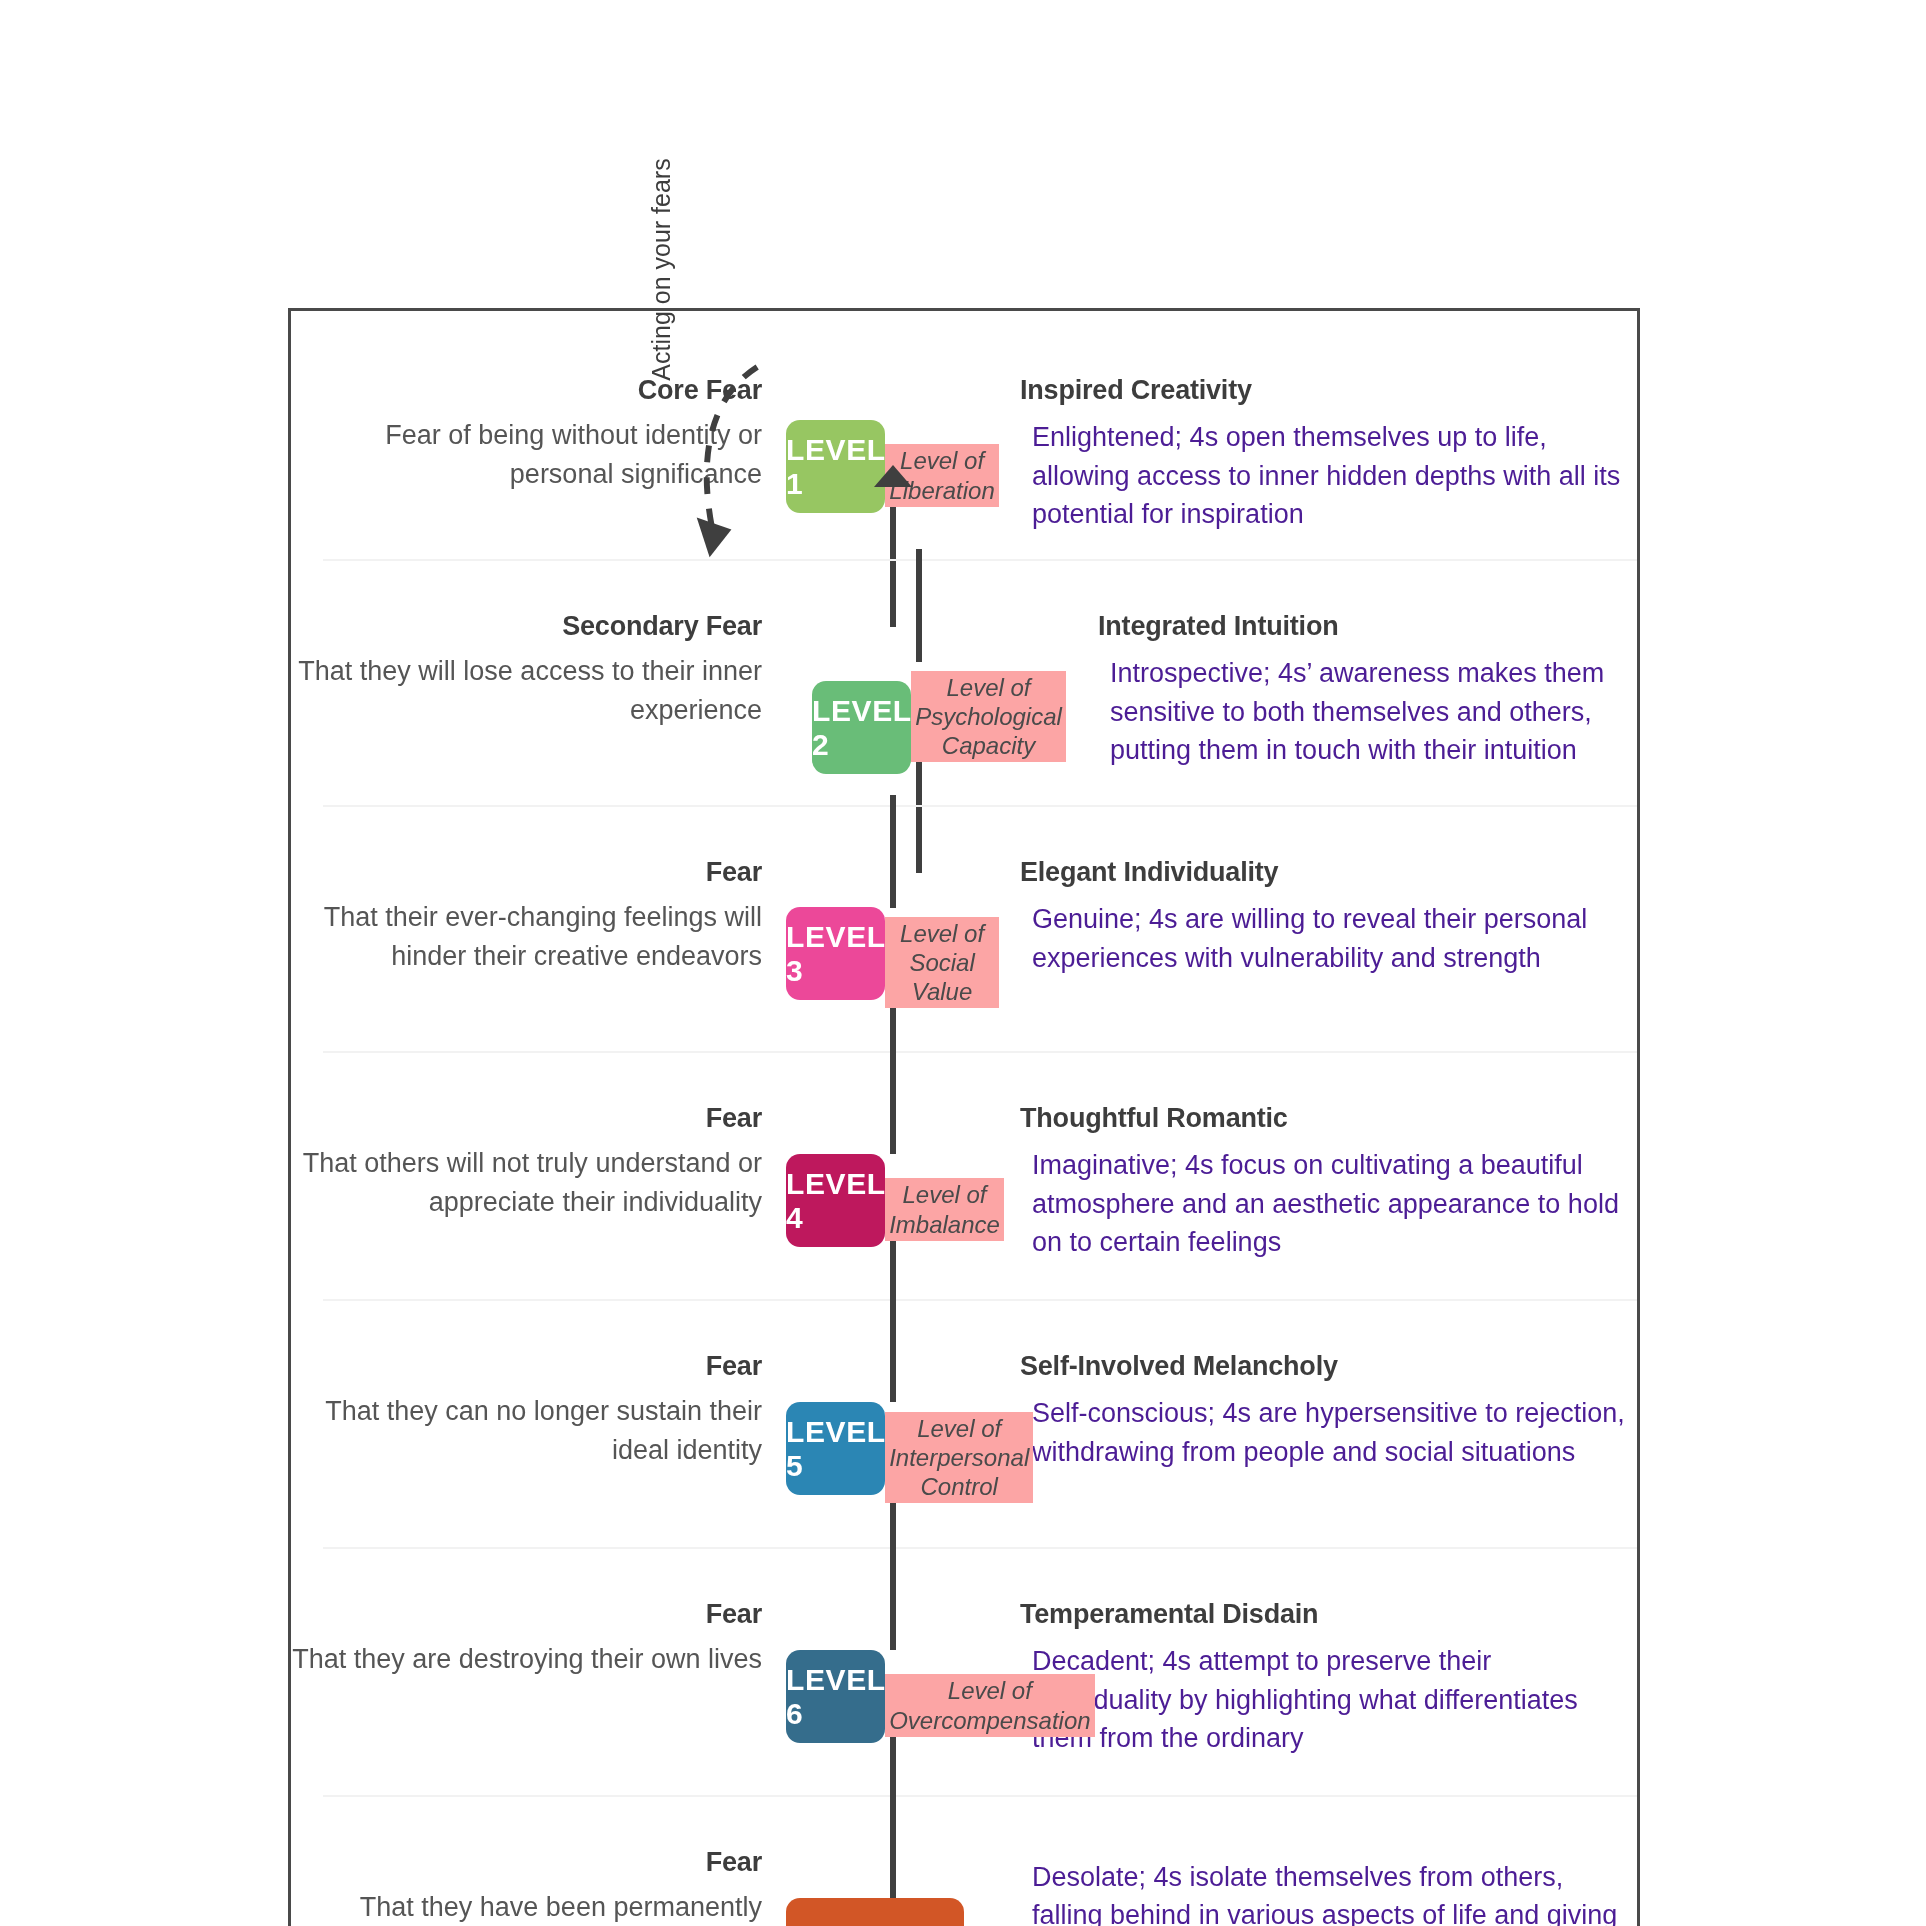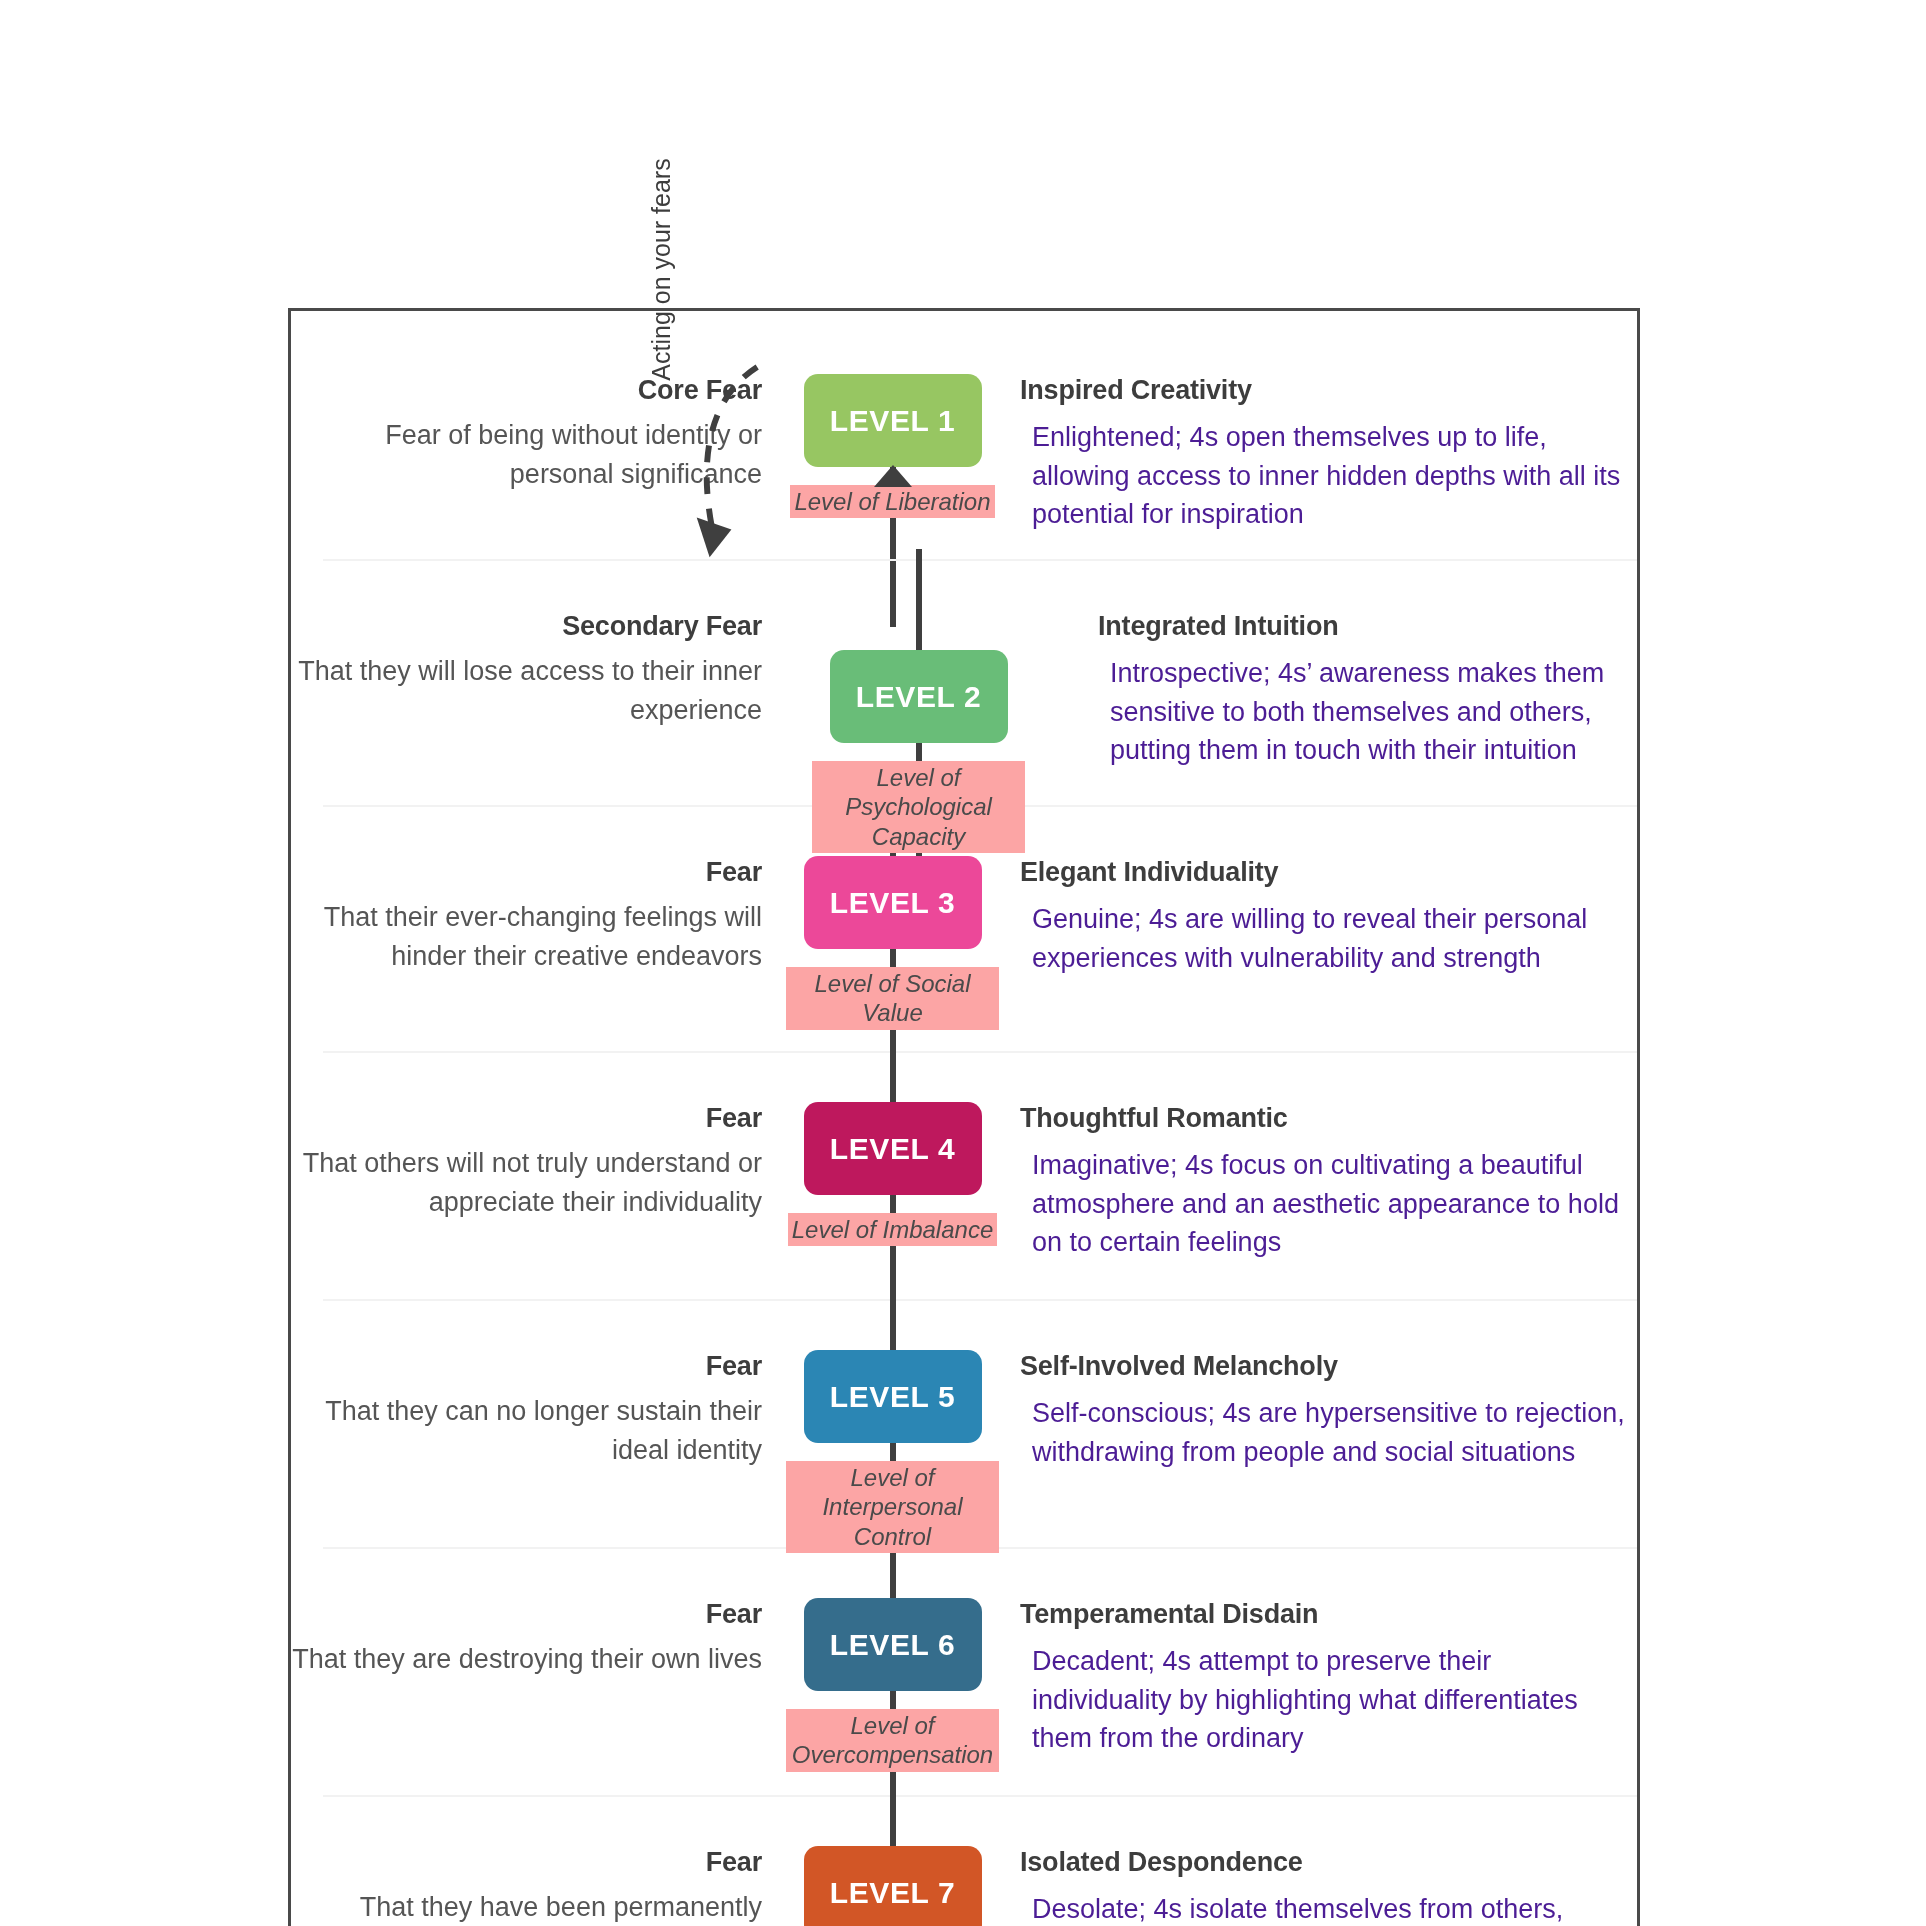--- a/index.html
+++ b/index.html
@@ -65,21 +65,21 @@
     color: #555555;
     line-height: 1.42;
     margin: 0;
   }
 
   
   .center-col {
     grid-column: 2;
     position: relative;
     display: flex;
-    flex-direction: column;
+    flex-direction: row;
     align-items: center;
   }
   .connector {
     position: absolute;
     width: 6px;
     background: #3f3f3f;
     left: 50%;
     transform: translateX(-50%);
     z-index: 0;
   }
@@ -277,21 +277,20 @@
         <div class="rowline"></div>
         <div class="left-col">
           <div class="fear-title">Fear</div>
           <div class="fear-body">That they have been permanently abandoned</div>
         </div>
         <div class="center-col">
           <div class="connector" style="top:-61px;height:113px;"></div>
           <div class="chip" style="background:#d25626;">LEVEL 7</div>
         </div>
         <div class="right-col">
-          <div class="virtue-title">Isolated Despondence</div>
           <div class="virtue-body">Desolate; 4s isolate themselves from others, falling behind in various aspects of life and giving up trying</div>
         </div>
       </div>
     </div>
 
   <div id="acting-label">Acting on your fears</div>
 
   <svg id="acting-arrow" viewBox="0 0 120 230">
     <path d="M 96 8 C 52 36, 36 92, 50 168" fill="none" stroke="#3f3f3f" stroke-width="6" stroke-dasharray="17 15" stroke-linecap="butt"></path>
     <polygon points="35,160 70,172 48,200" fill="#3f3f3f"></polygon>

